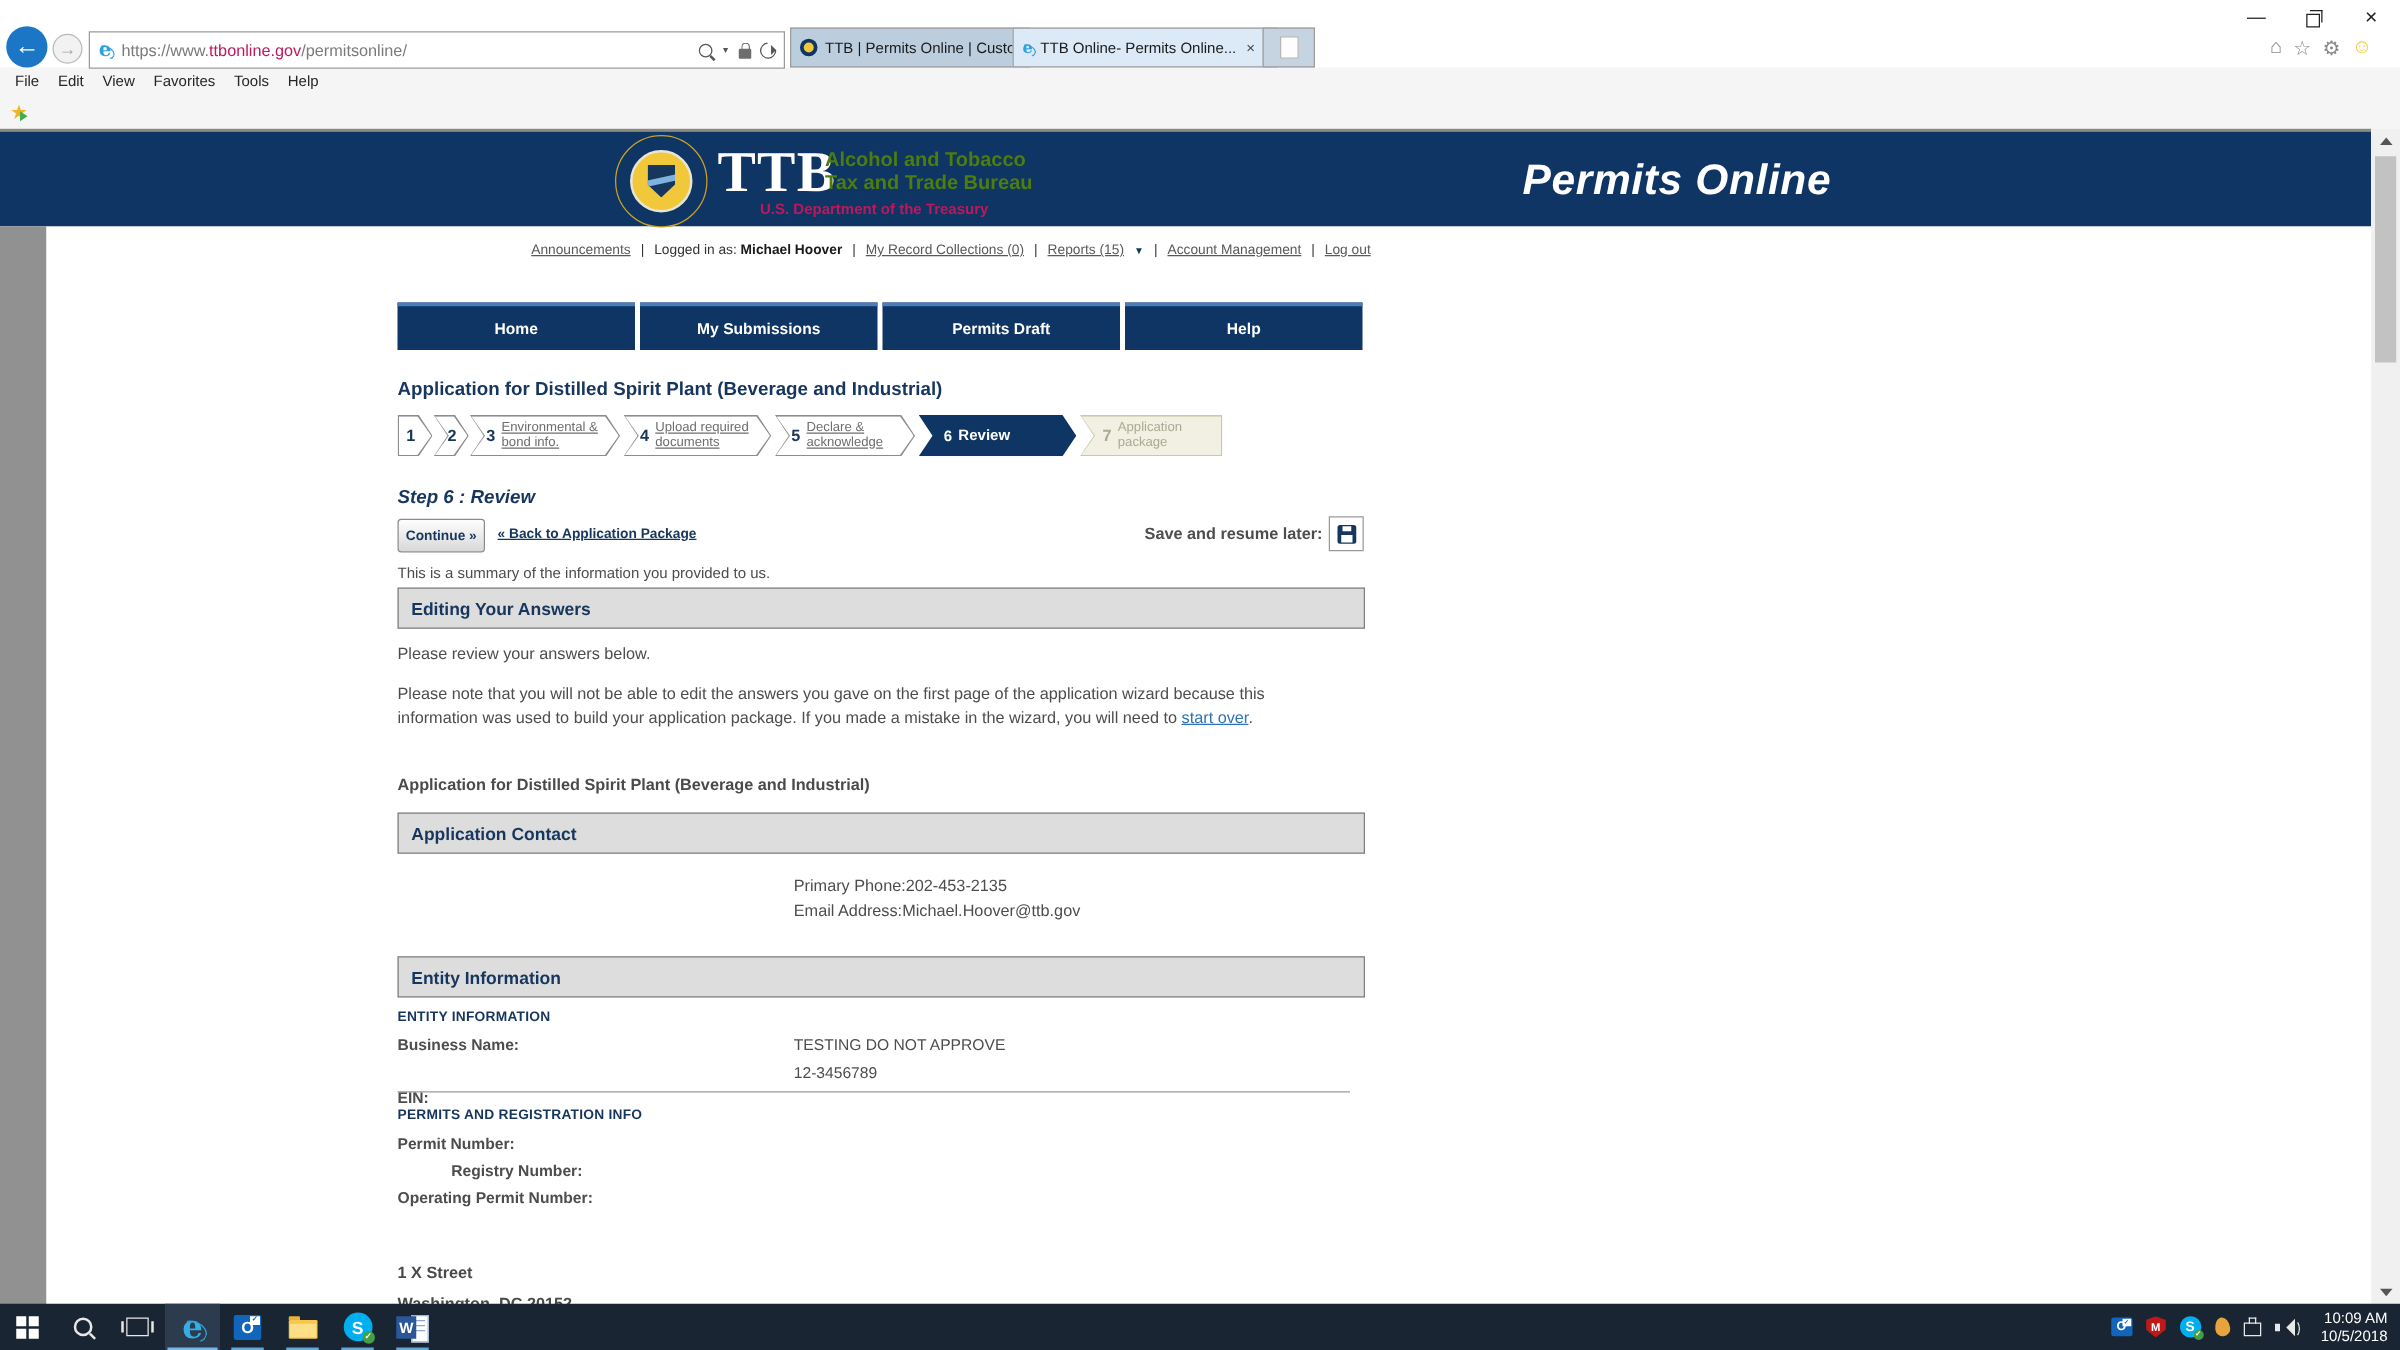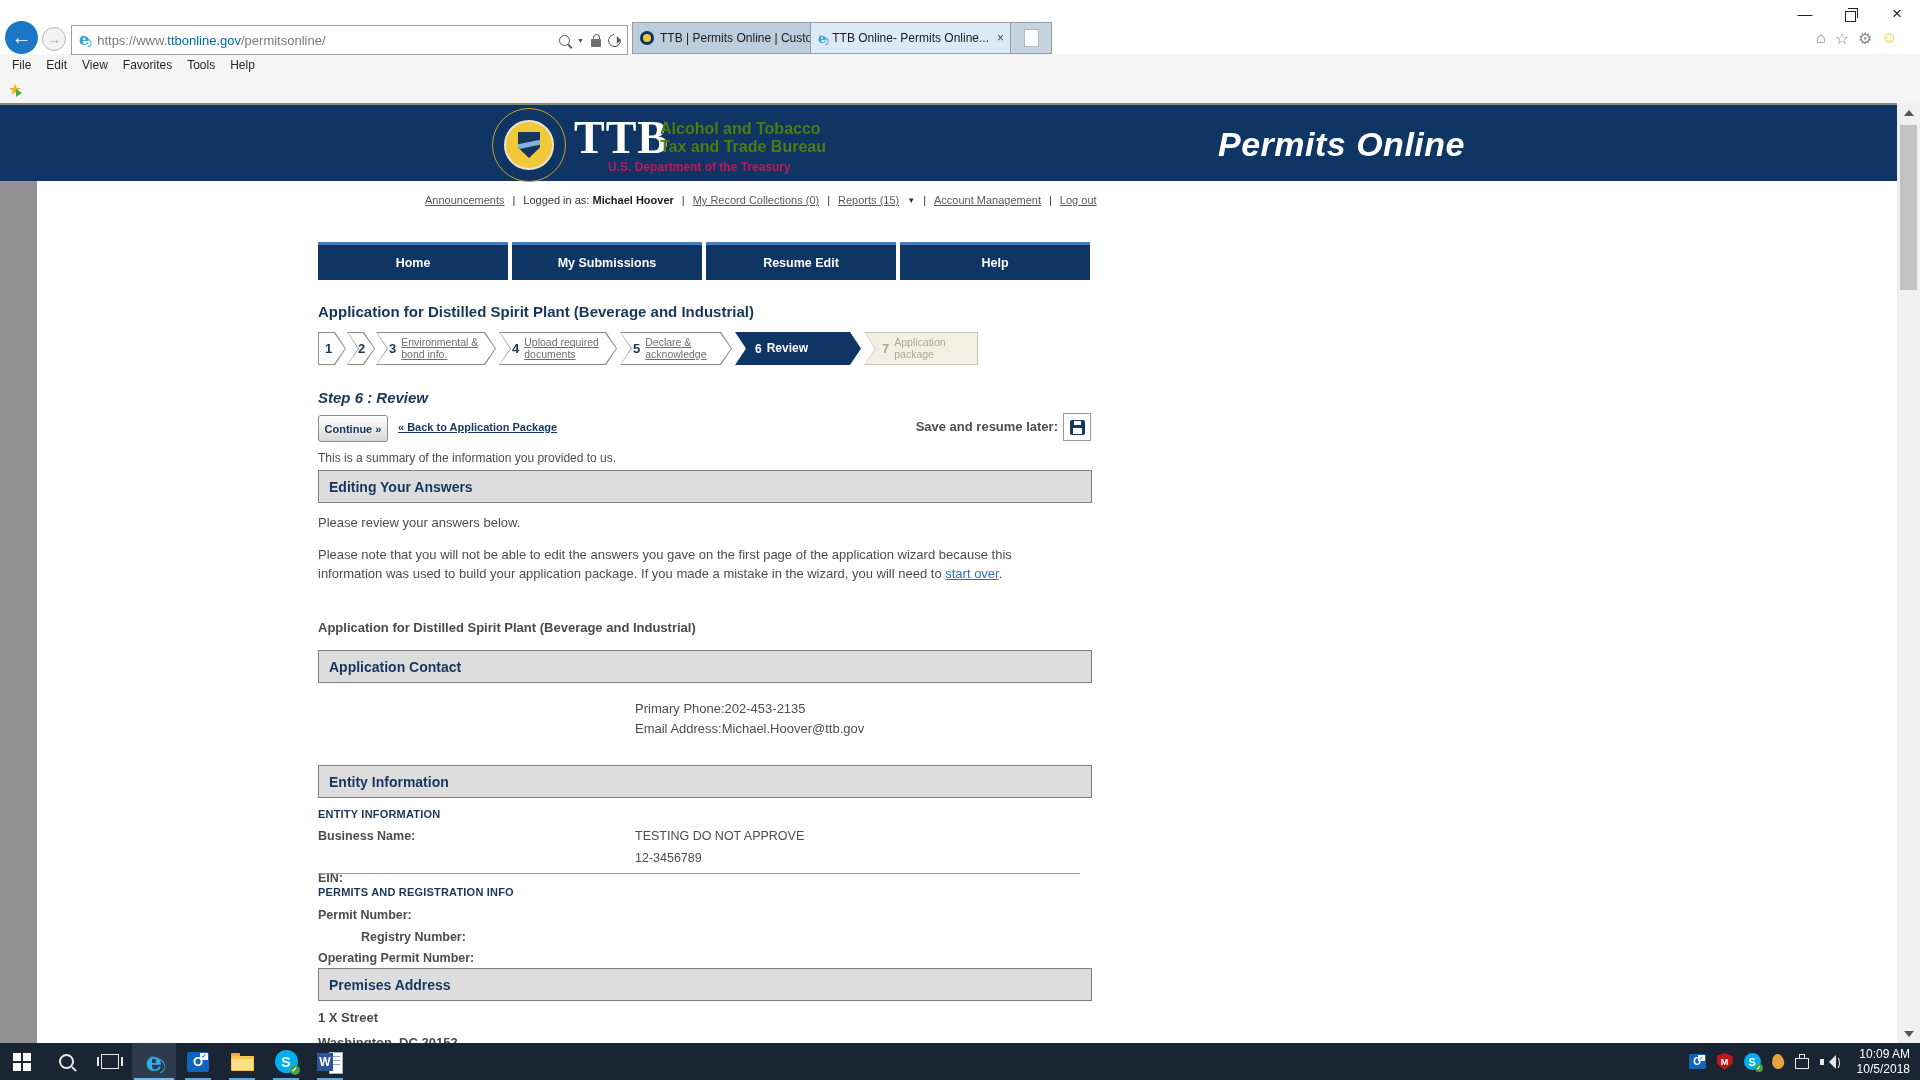--- a/index.html
+++ b/index.html
@@ -12,21 +12,21 @@
   .winbtn{position:absolute;top:4px;width:30px;height:20px;color:#222;font-size:15px;line-height:20px;text-align:center;}
   .restore-sq{position:absolute;top:7px;left:10px;width:9px;height:9px;border:1.4px solid #222;background:#fff;}
   .restore-sq2{position:absolute;top:4px;left:13px;width:9px;height:9px;border:1.4px solid #222;border-bottom:none;border-left:none;}
   .navcircle{border-radius:50%;display:flex;align-items:center;justify-content:center;}
   #backbtn{left:5px;top:21px;width:33px;height:33px;background:#1c76c6;color:#fff;font-size:20px;}
   #fwdbtn{left:42px;top:27px;width:22px;height:22px;background:#f2f2f2;border:1px solid #b9b9b9;color:#a8a8a8;font-size:14px;}
   #addressbar{left:71px;top:25px;width:555px;height:28px;background:#fff;border:1px solid #9c9c9c;display:flex;align-items:center;}
   .ie-e{position:relative;font-family:"DejaVu Serif",serif;font-weight:bold;color:#2fa3dc;display:inline-block;line-height:1;}
   .ie-e i{position:absolute;left:-2px;right:-3px;top:34%;height:52%;border:1.6px solid #2fa3dc;border-left-color:transparent;border-bottom-color:transparent;border-radius:50%;transform:rotate(24deg);}
   .urltext{font-size:13px;color:#7a7a7a;margin-left:8px;white-space:nowrap;}
-  .urltext .dom{color:#0369a1;}
+  .urltext .dom{color:#be185d;}
   .addr-icons{margin-left:auto;display:flex;align-items:center;gap:7px;padding-right:6px;}
   .mag{position:relative;width:9px;height:9px;border:1.6px solid #555;border-radius:50%;}
   .mag i{position:absolute;width:1.8px;height:5px;background:#555;right:-2px;bottom:-4px;transform:rotate(-45deg);}
   .caret{font-size:7px;color:#555;}
   .lockbody{position:relative;width:10px;height:8px;background:#6e6e6e;border-radius:1px;margin-top:5px;}
   .lockbody i{position:absolute;top:-5px;left:1.5px;width:5px;height:5px;border:1.6px solid #6e6e6e;border-bottom:none;border-radius:4px 4px 0 0;}
   .refresh{position:relative;width:11px;height:11px;border:1.8px solid #555;border-radius:50%;border-top-color:transparent;transform:rotate(40deg);}
   .refresh i{position:absolute;right:-3px;top:-3px;width:0;height:0;border:4px solid transparent;border-left-color:#555;transform:rotate(-40deg);}
   .tab{position:absolute;top:22px;height:30px;border:1px solid #9c9c9c;display:flex;align-items:center;padding:0 7px;font-size:12px;color:#1a1a1a;white-space:nowrap;overflow:hidden;}
   .tabclose{margin-left:8px;color:#444;font-size:12px;}
@@ -230,21 +230,21 @@
       <span class="lnk">Reports (15)</span>
       <span class="dd">▼</span>
       <span class="plain">|</span>
       <span class="lnk">Account Management</span>
       <span class="plain">|</span>
       <span class="lnk">Log out</span>
     </div>
 
     <div class="navbtn" style="left:318px;">Home</div>
     <div class="navbtn" style="left:512px;">My Submissions</div>
-    <div class="navbtn" style="left:706px;">Resume Edit</div>
+    <div class="navbtn" style="left:706px;">Permits Draft</div>
     <div class="navbtn" style="left:900px;">Help</div>
 
     <div class="apptitle">Application for Distilled Spirit Plant (Beverage and Industrial)</div>
 
     <div class="chev small" style="left:318px;width:28px;">
       <div class="bg clip-first"></div>
         <div class="fg clip-first"></div>
       <div class="ct">
           <span class="n">1</span>
         </div>
@@ -332,23 +332,20 @@
     <div class="flabel" style="top:724px;">Business Name:</div>
     <div class="fvalue" style="top:724px;">TESTING DO NOT APPROVE</div>
     <div class="flabel" style="top:746px;margin-top:20px;">EIN:</div>
     <div class="fvalue" style="top:746px;">12-3456789</div>
     <div class="hr" style="top:768px;"></div>
     <div class="navyhead" style="top:781px;">PERMITS AND REGISTRATION INFO</div>
     <div class="flabel" style="top:803px;">Permit Number:</div>
     <div class="flabel" style="top:825px;margin-left:43px;">Registry Number:</div>
     <div class="flabel" style="top:846px;">Operating Permit Number:</div>
 
-    <div class="secbar" style="top:863px;">
-        <span>Premises Address</span>
-      </div>
     <div class="boldline" style="top:905px;">1 X Street</div>
     <div class="boldline" style="top:930px;">Washington, DC 20152</div>
   </div>
 
   <div id="vscroll">
     <div class="scr-arrow" style="top:0;">
         <span class="tri-up"></span>
       </div>
     <div class="scr-thumb"></div>
     <div class="scr-arrow" style="bottom:0;">

